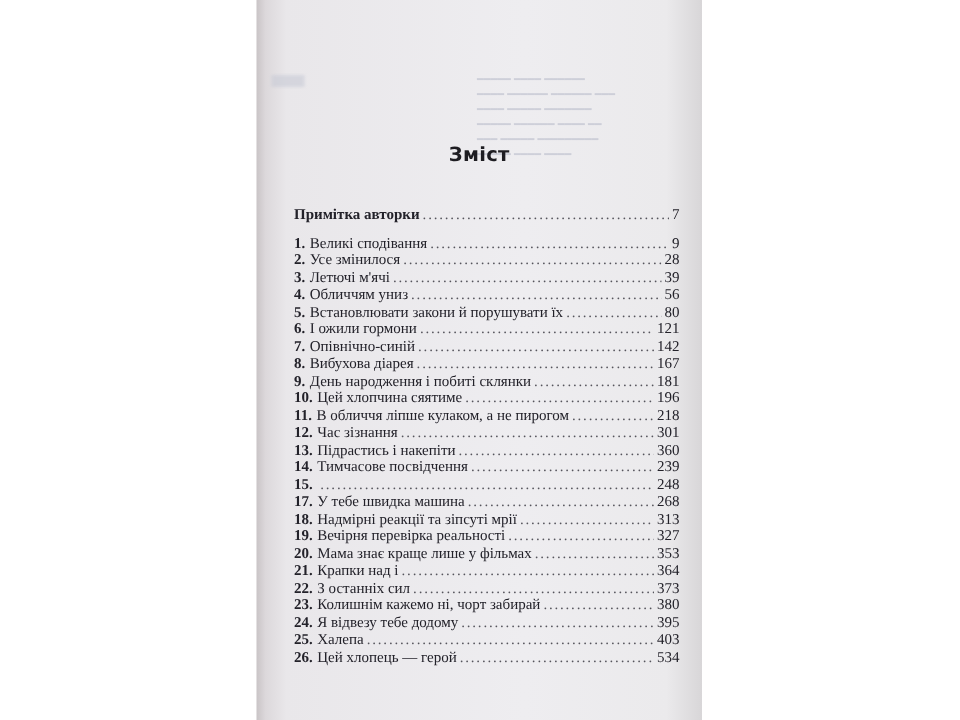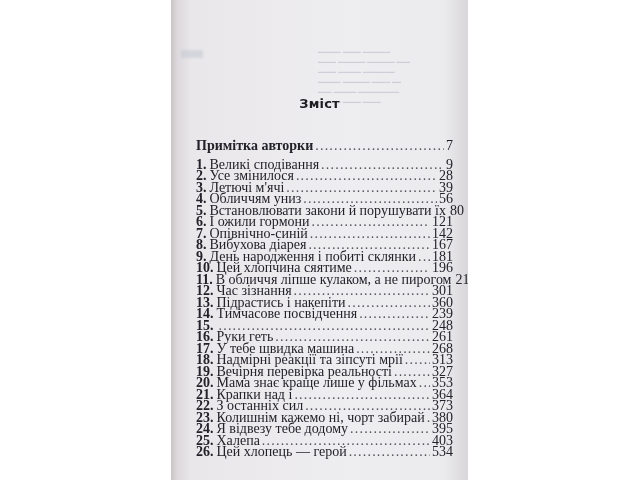--- a/index.html
+++ b/index.html
@@ -59,21 +59,21 @@
       font-size: 13px;
       color: #1e1d22;
       letter-spacing: 0.2px;
     }
     .toc {
       position: absolute;
       left: 25px;
       top: 138px;
       width: 257px;
       font-family: "Liberation Serif", serif;
-      font-size: 14px;
+      font-size: 10px;
       color: #23222a;
     }
     .toc-row {
       display: flex;
       align-items: baseline;
       height: 11.5px;
       white-space: nowrap;
     }
     .toc-row.preface { margin-bottom: 7px; font-weight: bold; }
     .toc-num { font-weight: bold; margin-right: 3px; }
@@ -198,26 +198,20 @@
             <span class="toc-title">Тимчасове посвідчення</span>
             <span class="toc-leader"></span>
             <span class="toc-page">239</span>
           </div>
           <div class="toc-row">
             <span class="toc-num">15.</span>
             <span class="toc-leader"></span>
             <span class="toc-page">248</span>
           </div>
           <div class="toc-row">
-            <span class="toc-num">16.</span>
-            <span class="toc-title">Руки геть</span>
-            <span class="toc-leader"></span>
-            <span class="toc-page">261</span>
-          </div>
-          <div class="toc-row">
             <span class="toc-num">17.</span>
             <span class="toc-title">У тебе швидка машина</span>
             <span class="toc-leader"></span>
             <span class="toc-page">268</span>
           </div>
           <div class="toc-row">
             <span class="toc-num">18.</span>
             <span class="toc-title">Надмірні реакції та зіпсуті мрії</span>
             <span class="toc-leader"></span>
             <span class="toc-page">313</span>

